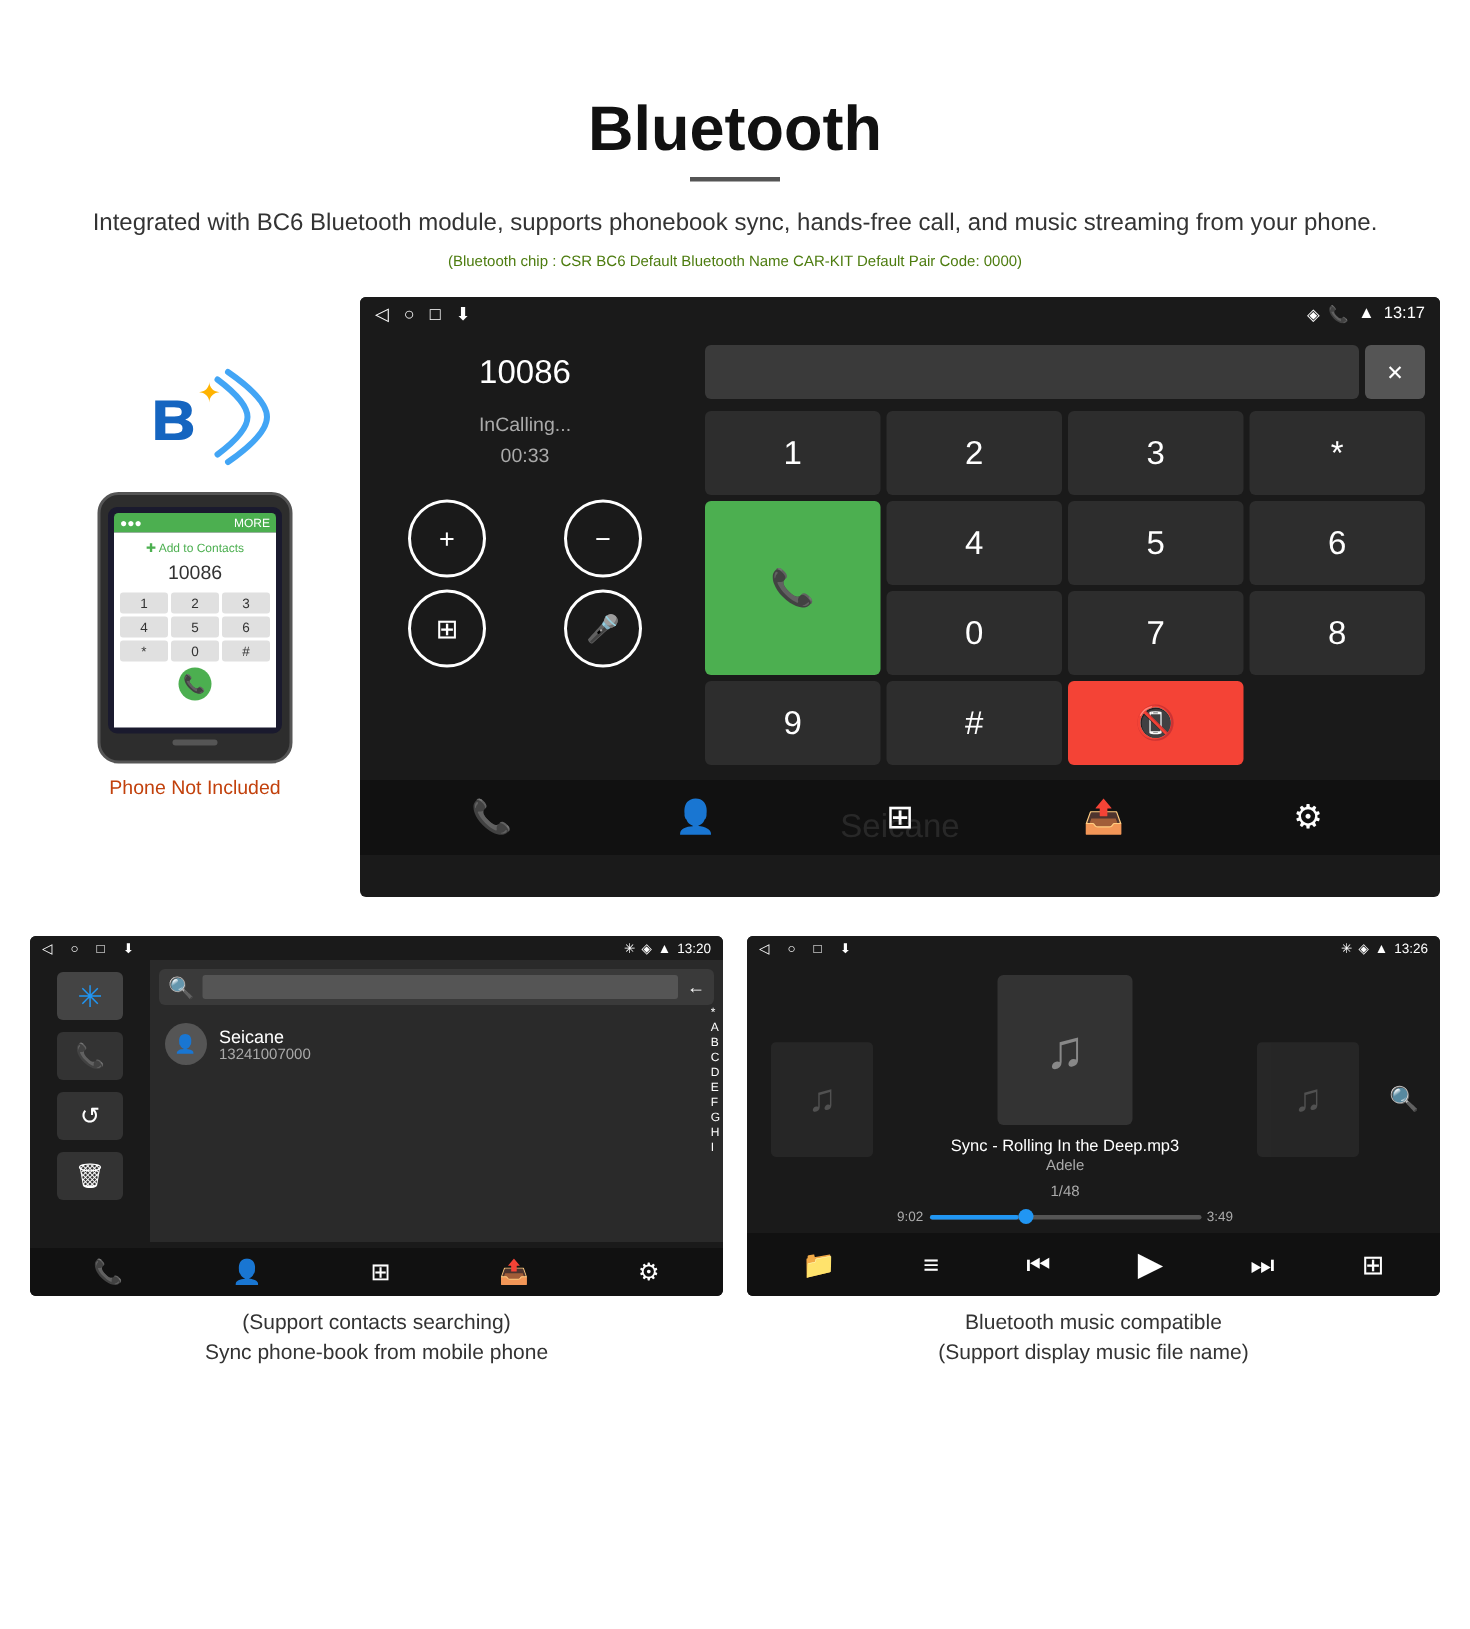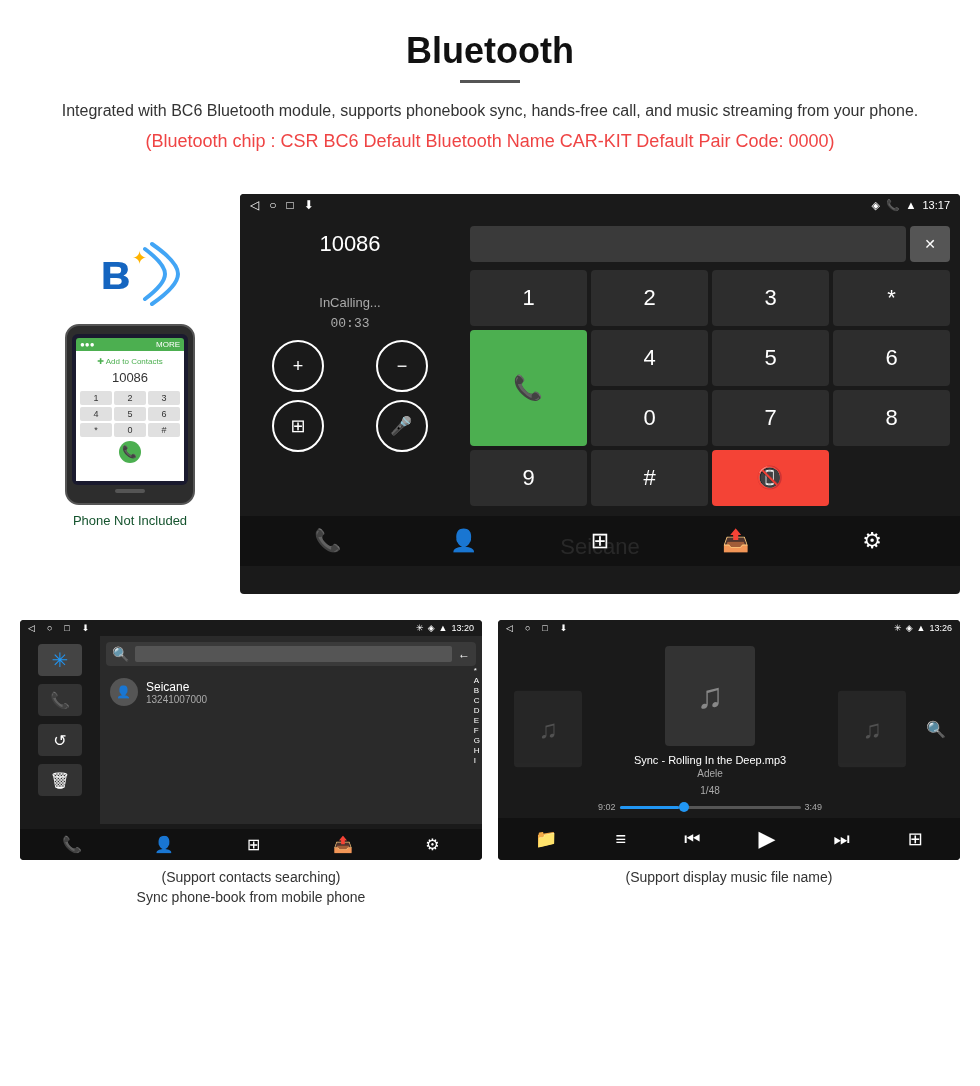--- a/index.html
+++ b/index.html
@@ -10,41 +10,42 @@
       background: #fff;
       color: #333;
     }
 
     
     .page-header {
       text-align: center;
       padding: 30px 20px 10px;
     }
     .page-title {
-      font-size: 36px;
+      font-size: 42px;
       font-weight: bold;
       color: #111;
       margin-bottom: 8px;
+      margin-top: 32px;
     }
     .title-underline {
       width: 60px;
       height: 3px;
       background: #555;
       margin: 0 auto 16px;
     }
     .page-desc {
       font-size: 16px;
       color: #333;
       line-height: 1.5;
       margin-bottom: 8px;
     }
     .specs-line {
-      font-size: 18px;
-      color: #ef4444;
-      margin-bottom: 32px;
+      font-size: 10px;
+      color: #4d7c0f;
+      margin-bottom: 8px;
     }
 
     
     .top-section {
       display: flex;
       align-items: flex-start;
       padding: 0 20px;
       gap: 0;
     }
 
@@ -111,21 +112,21 @@
     }
     .phone-green-btn {
       background: #4caf50;
       border-radius: 50%;
       width: 22px; height: 22px;
       display: flex; align-items: center; justify-content: center;
       margin: 4px auto;
     }
     .phone-not-included {
       font-size: 13px;
-      color: #14532d;
+      color: #c2410c;
       text-align: center;
     }
 
     
     .main-screenshot {
       flex: 1;
       background: #1a1a1a;
       border-radius: 4px;
       overflow: hidden;
       position: relative;
@@ -167,28 +168,26 @@
     .number-display {
       color: white;
       font-size: 22px;
       text-align: center;
       margin-bottom: 8px;
     }
     .calling-status {
       color: #aaa;
       font-size: 13px;
       text-align: center;
-      margin-top: 24px;
     }
     .timer-display {
       color: #aaa;
       font-size: 13px;
       text-align: center;
-      margin-bottom: 3px;
-      font-family: Liberation Mono, monospace;
+      margin-bottom: 16px;
     }
     .control-btns {
       display: grid;
       grid-template-columns: 1fr 1fr;
       gap: 8px;
     }
     .ctrl-btn {
       width: 52px; height: 52px;
       border-radius: 50%;
       border: 2px solid white;
@@ -678,17 +677,18 @@
       <div style="background:#111;display:flex;justify-content:space-around;align-items:center;padding:8px;position:absolute;bottom:0;left:0;right:0;">
         <span style="color:white;font-size:18px;">📁</span>
         <span style="color:white;font-size:18px;">≡</span>
         <span style="color:white;font-size:18px;">⏮</span>
         <span style="color:white;font-size:22px;">▶</span>
         <span style="color:white;font-size:18px;">⏭</span>
         <span style="color:white;font-size:18px;">⊞</span>
       </div>
     </div>
     <div class="screenshot-caption">
+      <div>Bluetooth music compatible</div>
       <div>(Support display music file name)</div>
     </div>
   </div>
 
 </div>
 
 </body></html>

